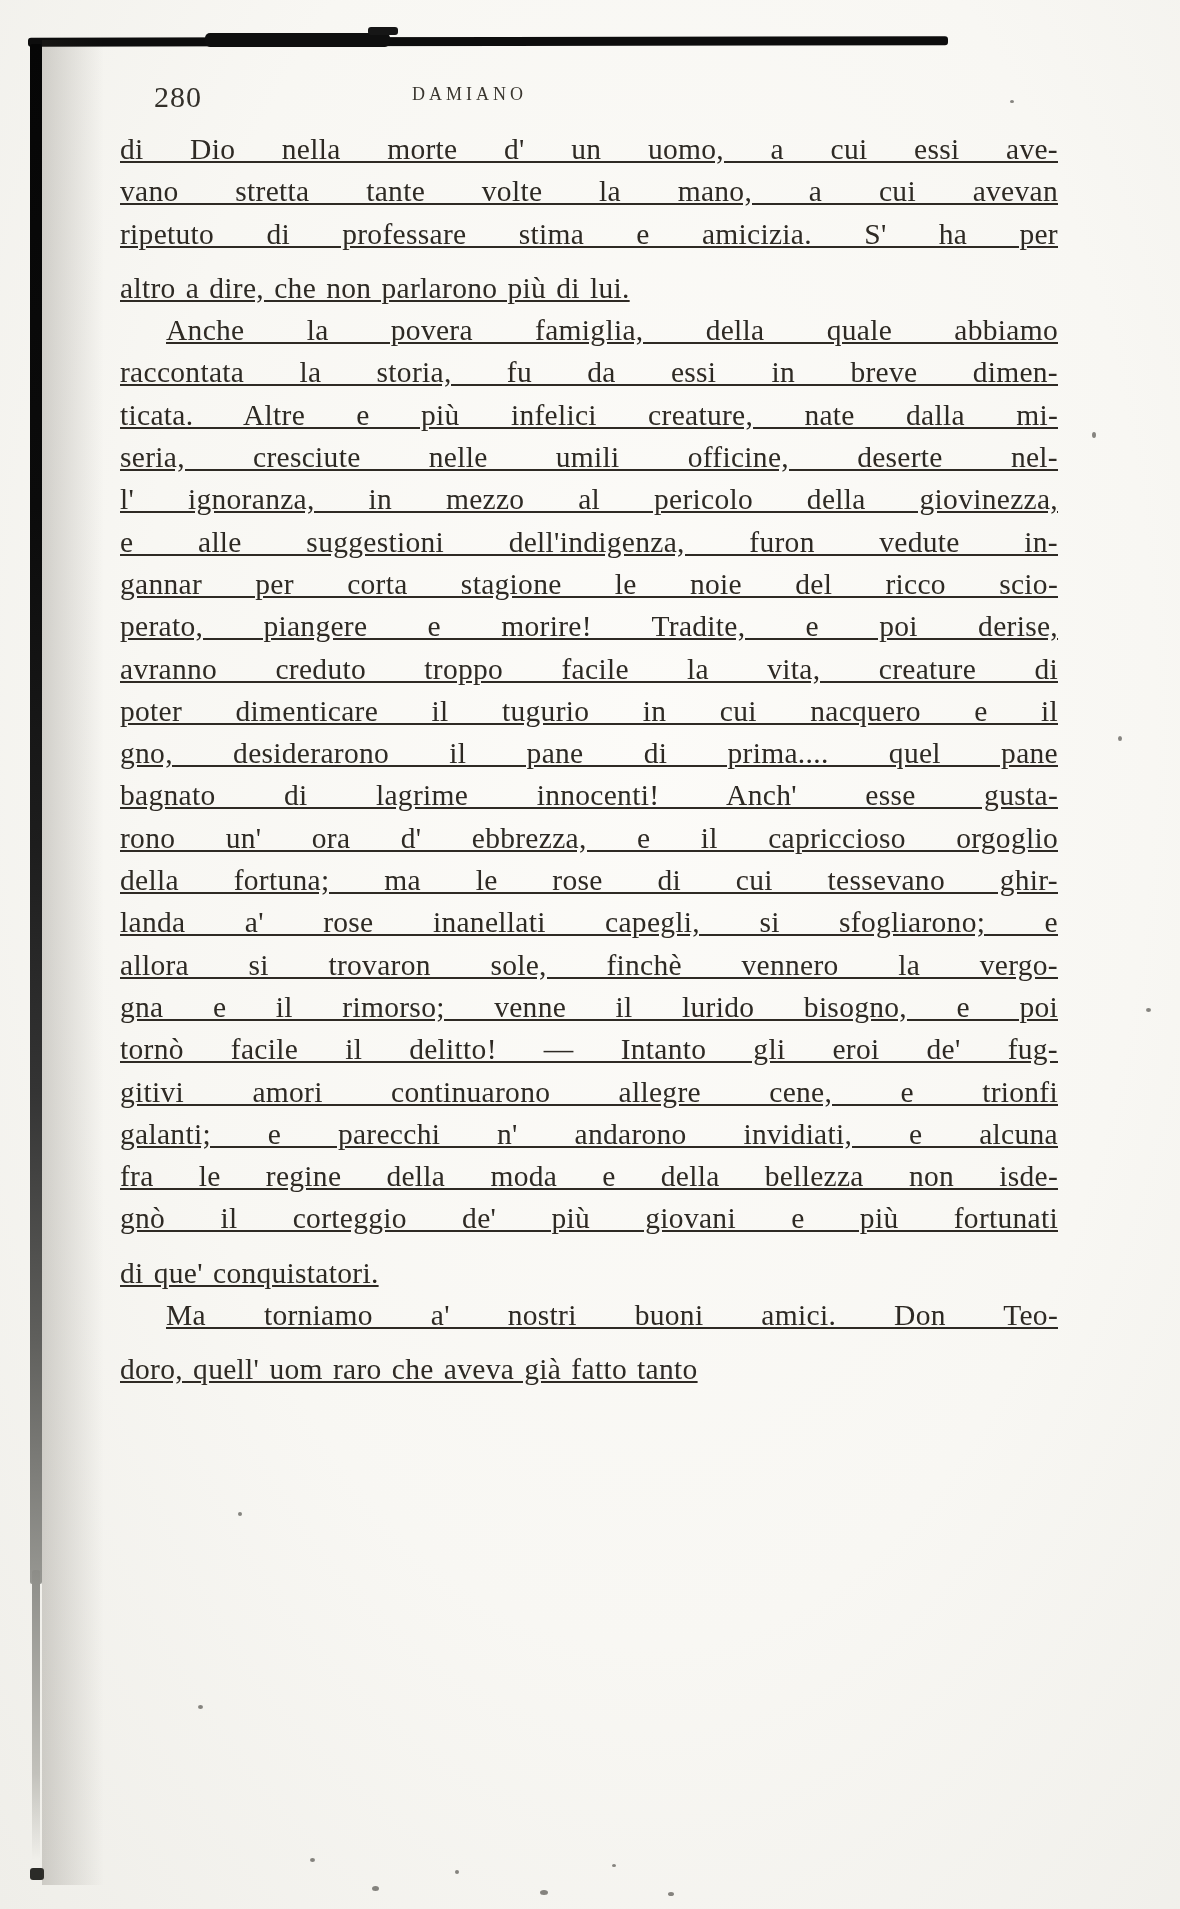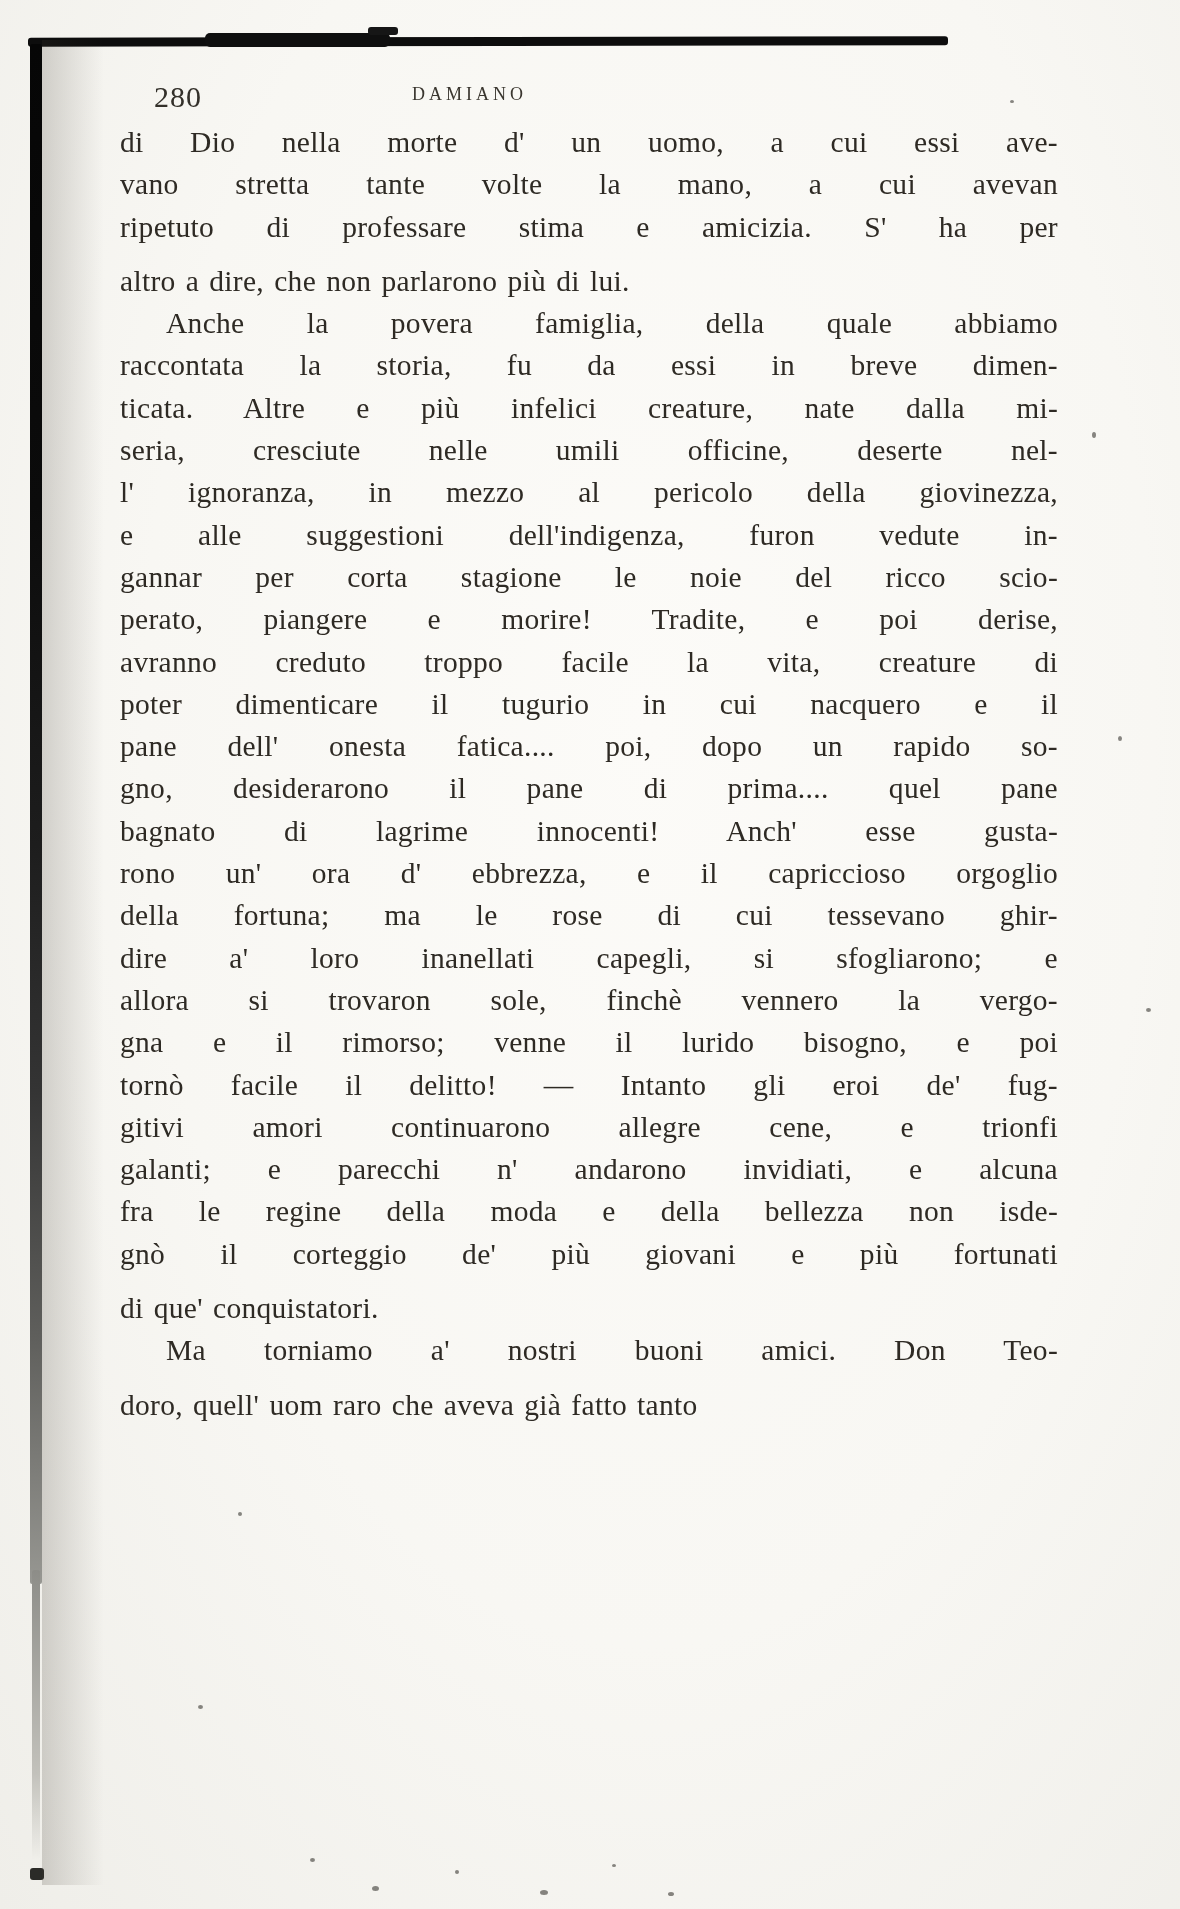--- a/index.html
+++ b/index.html
@@ -51,23 +51,23 @@
     position:absolute; left:34px; top:2px;
     font-size:30px; letter-spacing:1px; color:#33302a;font-family:Liberation Serif, serif;
   }
   .running-title {
     position:absolute; left:292px; top:6px;
     font-size:18px; letter-spacing:4px; color:#3a362f;
   }
 
   
   .text-block {
-    position:absolute; top:121px; left:120px; width:938px;
+    position:absolute; top:128px; left:120px; width:938px;
     font-size:29.5px; line-height:42.3px;
-    word-spacing:2.5px; letter-spacing:0.3px;
+    word-spacing:2.5px; letter-spacing:0.3px;text-decoration:underline;
   }
   .line { text-align:justify; text-align-last:justify; }
   .line.last { text-align-last:left;margin-top:12px; }
   .line.indent { text-indent:46px; }
 
   
   .speck {
     position:absolute; background:rgba(40,38,33,0.55); border-radius:50%;
   }
 </style>
@@ -97,26 +97,25 @@
       <div class="line indent">Anche la povera famiglia, della quale abbiamo</div>
       <div class="line">raccontata la storia, fu da essi in breve dimen-</div>
       <div class="line">ticata. Altre e più infelici creature, nate dalla mi-</div>
       <div class="line">seria, cresciute nelle umili officine, deserte nel-</div>
       <div class="line">l' ignoranza, in mezzo al pericolo della giovinezza,</div>
       <div class="line">e alle suggestioni dell'indigenza, furon vedute in-</div>
       <div class="line">gannar per corta stagione le noie del ricco scio-</div>
       <div class="line">perato, piangere e morire! Tradite, e poi derise,</div>
       <div class="line">avranno creduto troppo facile la vita, creature di</div>
       <div class="line">poter dimenticare il tugurio in cui nacquero e il</div>
-      <div class="line">pane dell' onesta fatica.... poi, dopo un rapido so-</div>
       <div class="line">gno, desiderarono il pane di prima.... quel pane</div>
       <div class="line">bagnato di lagrime innocenti! Anch' esse gusta-</div>
       <div class="line">rono un' ora d' ebbrezza, e il capriccioso orgoglio</div>
       <div class="line">della fortuna; ma le rose di cui tessevano ghir-</div>
-      <div class="line">dire a' loro inanellati capegli, si sfogliarono; e</div>
+      <div class="line">landa a' rose inanellati capegli, si sfogliarono; e</div>
       <div class="line">allora si trovaron sole, finchè vennero la vergo-</div>
       <div class="line">gna e il rimorso; venne il lurido bisogno, e poi</div>
       <div class="line">tornò facile il delitto! — Intanto gli eroi de' fug-</div>
       <div class="line">gitivi amori continuarono allegre cene, e trionfi</div>
       <div class="line">galanti; e parecchi n' andarono invidiati, e alcuna</div>
       <div class="line">fra le regine della moda e della bellezza non isde-</div>
       <div class="line">gnò il corteggio de' più giovani e più fortunati</div>
       <div class="line last">di que' conquistatori.</div>
       <div class="line indent">Ma torniamo a' nostri buoni amici. Don Teo-</div>
       <div class="line last">doro, quell' uom raro che aveva già fatto tanto</div>

